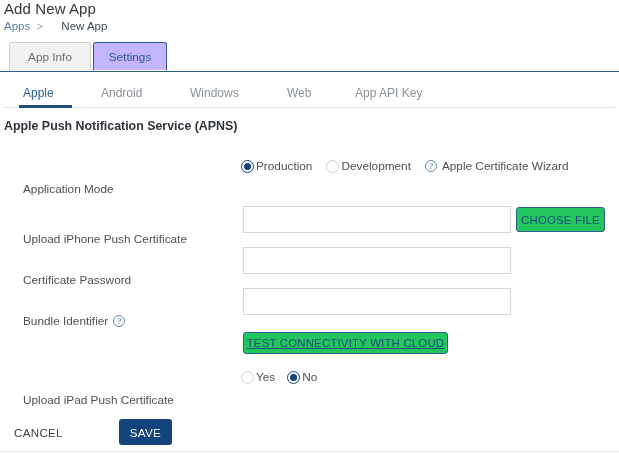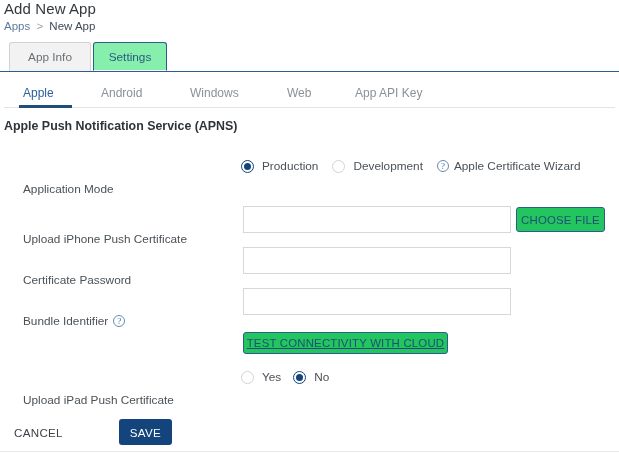--- a/index.html
+++ b/index.html
@@ -31,21 +31,21 @@
     white-space: nowrap;
   }
   .breadcrumb {
     margin-top: 1px;
     font-size: 11.5px;
     line-height: 14px;
     white-space: nowrap;
   }
   .crumb-link { color: #5b7a9c; }
   .crumb-sep  { color: #9aa4ad; margin: 0 3px; }
-  .crumb-current { color: #3e4a55; }
+  .crumb-current { color: #3e4a55; margin-left: 12px; }
 
   
   .tabstrip {
     position: absolute;
     left: 0;
     top: 42px;
     width: 619px;
     height: 30px;
   }
   .tabstrip-line {
@@ -71,21 +71,21 @@
     left: 9px;
     width: 82px;
     background: #f2f2f2;
     border: 1px solid #d2d2d2;
     border-bottom: none;
     color: #6b7075;
   }
   .tab-settings {
     left: 93px;
     width: 74px;
-    background: #86efac;
+    background: #c4b5fd;
     border: 1px solid #2c5d8f;
     border-bottom: 1px solid #ffffff;
     color: #2b5986;
     z-index: 3;
   }
 
   
   .subtabs {
     position: absolute;
     left: 0;
@@ -191,21 +191,21 @@
   
   .radio-row {
     position: absolute;
     display: flex;
     align-items: center;
     white-space: nowrap;
   }
   .radio-opt {
     display: flex;
     align-items: center;
-    gap: 8px;
+    gap: 2px;
     cursor: pointer;
   }
   .radio {
     width: 13px;
     height: 13px;
     border-radius: 50%;
     box-sizing: border-box;
     border: 1px solid #cfd4d8;
     background: #fff;
     display: inline-block;

